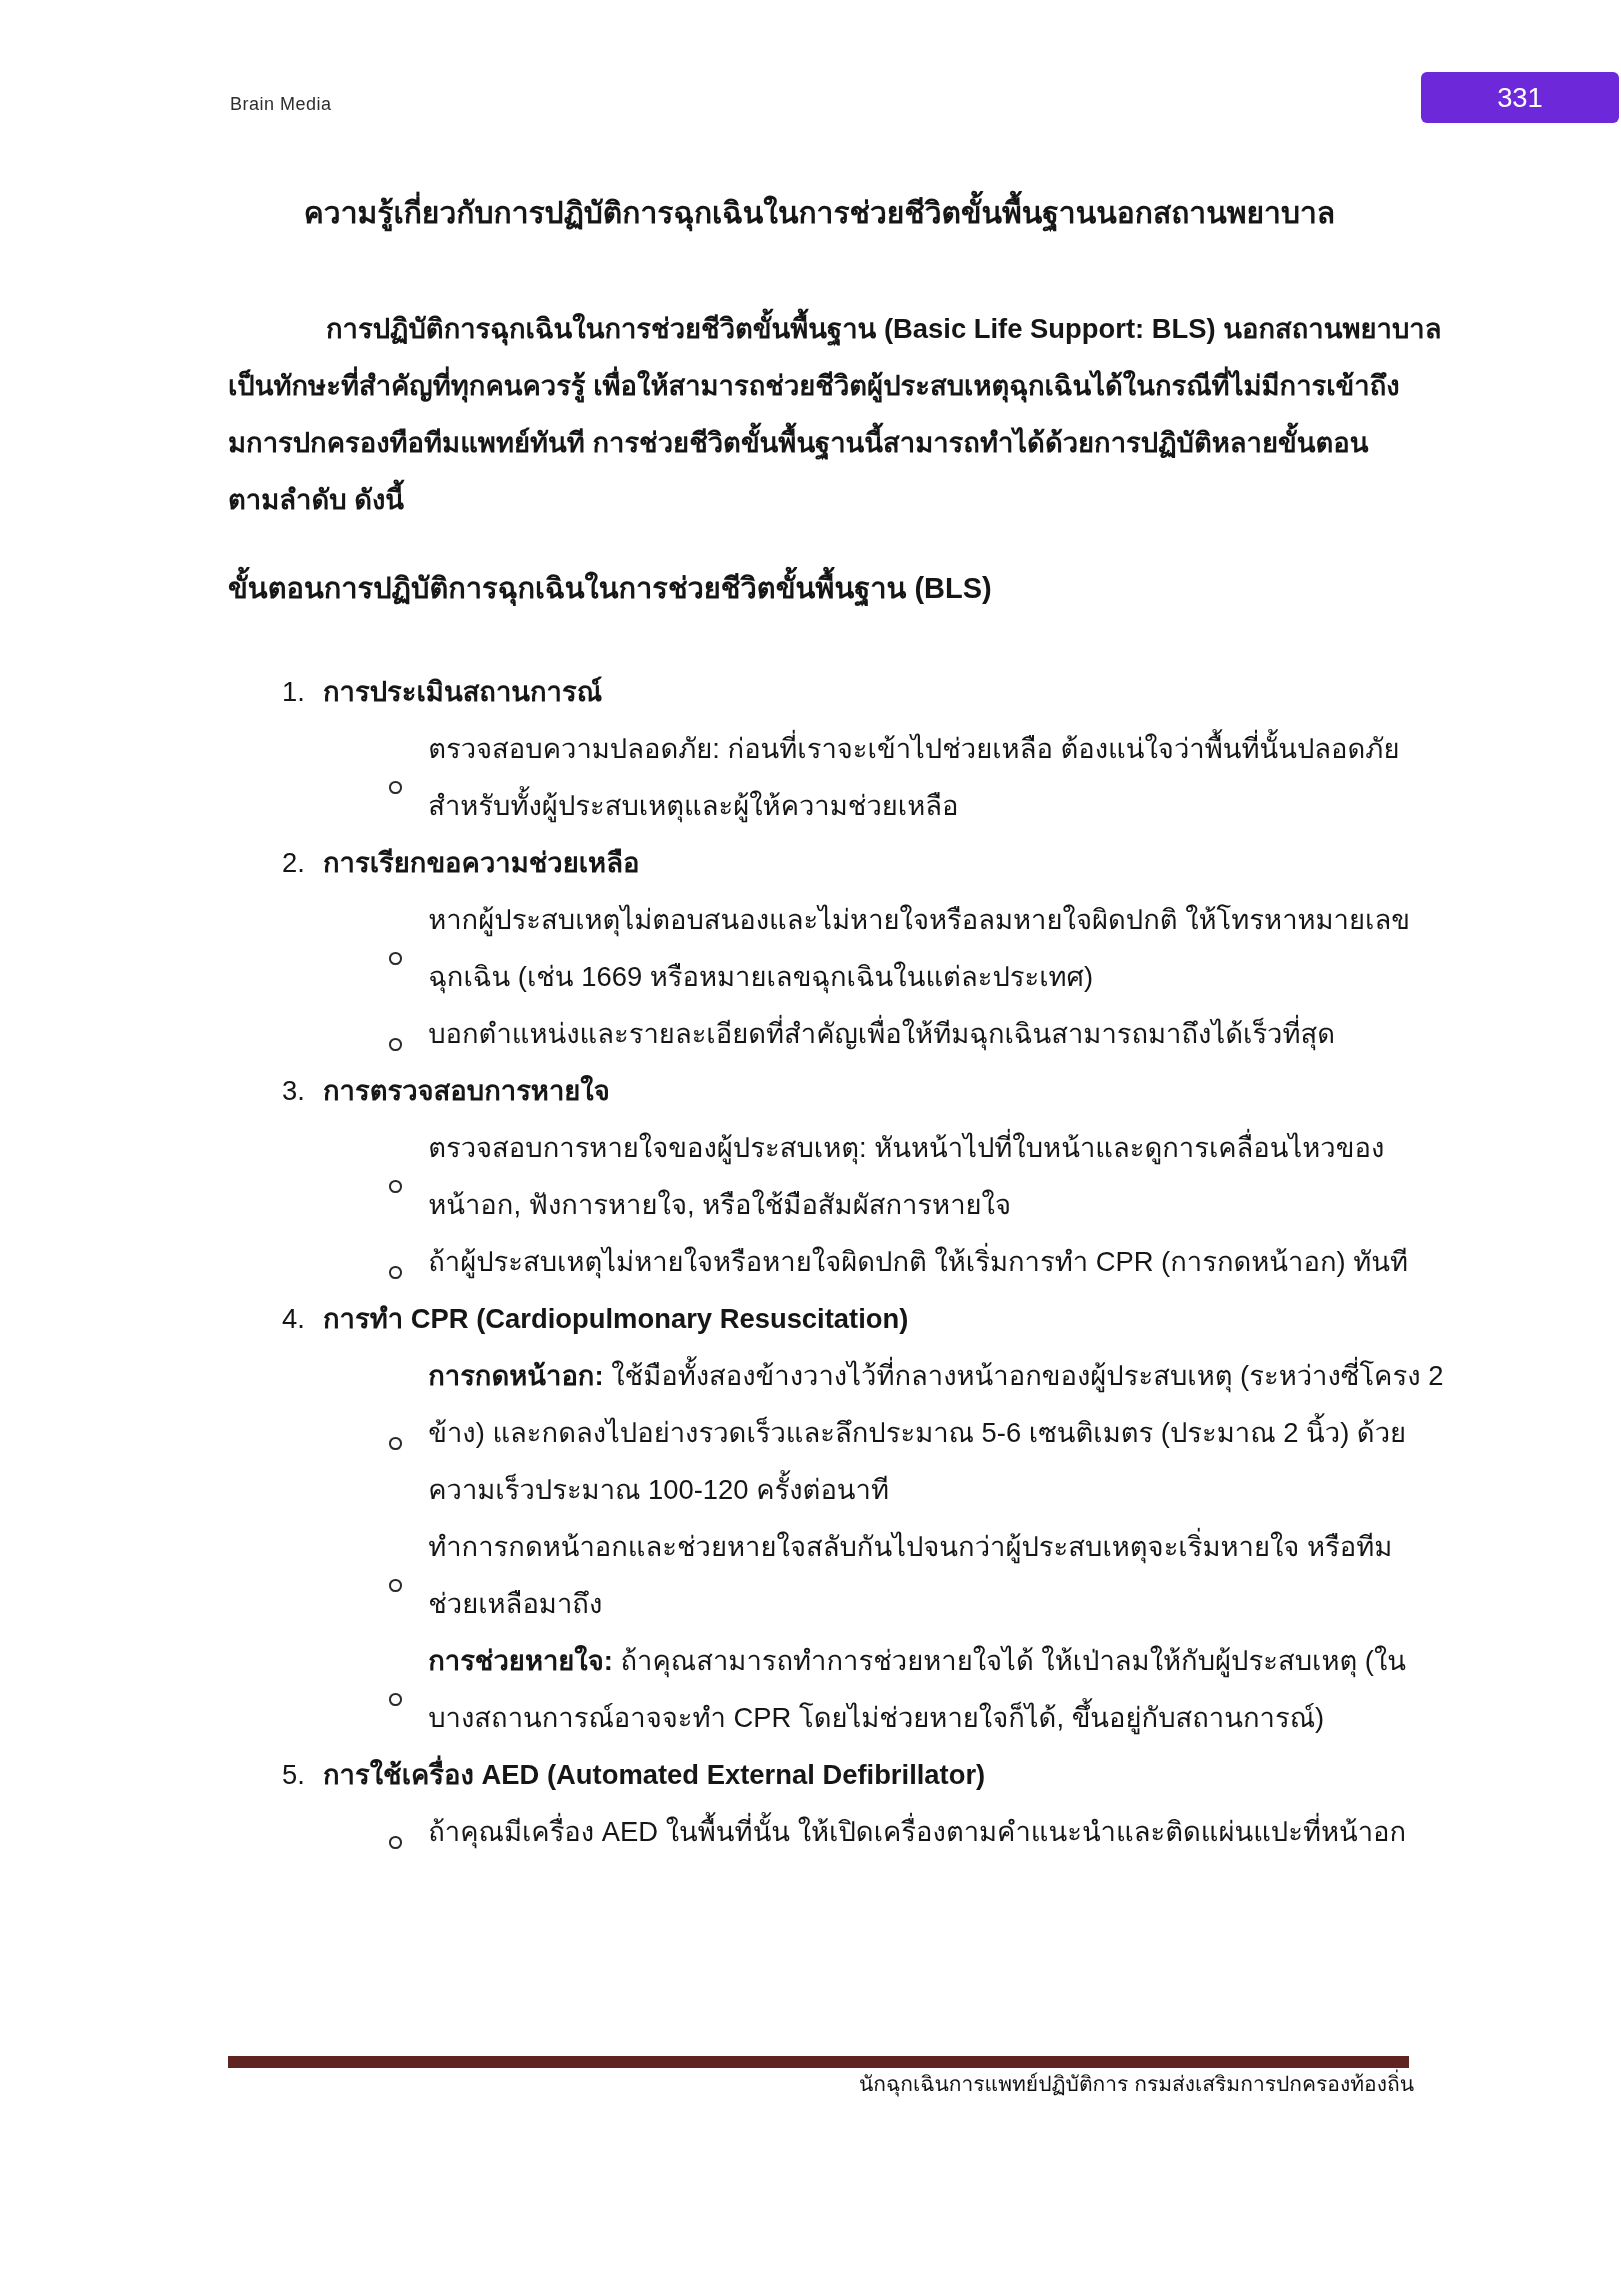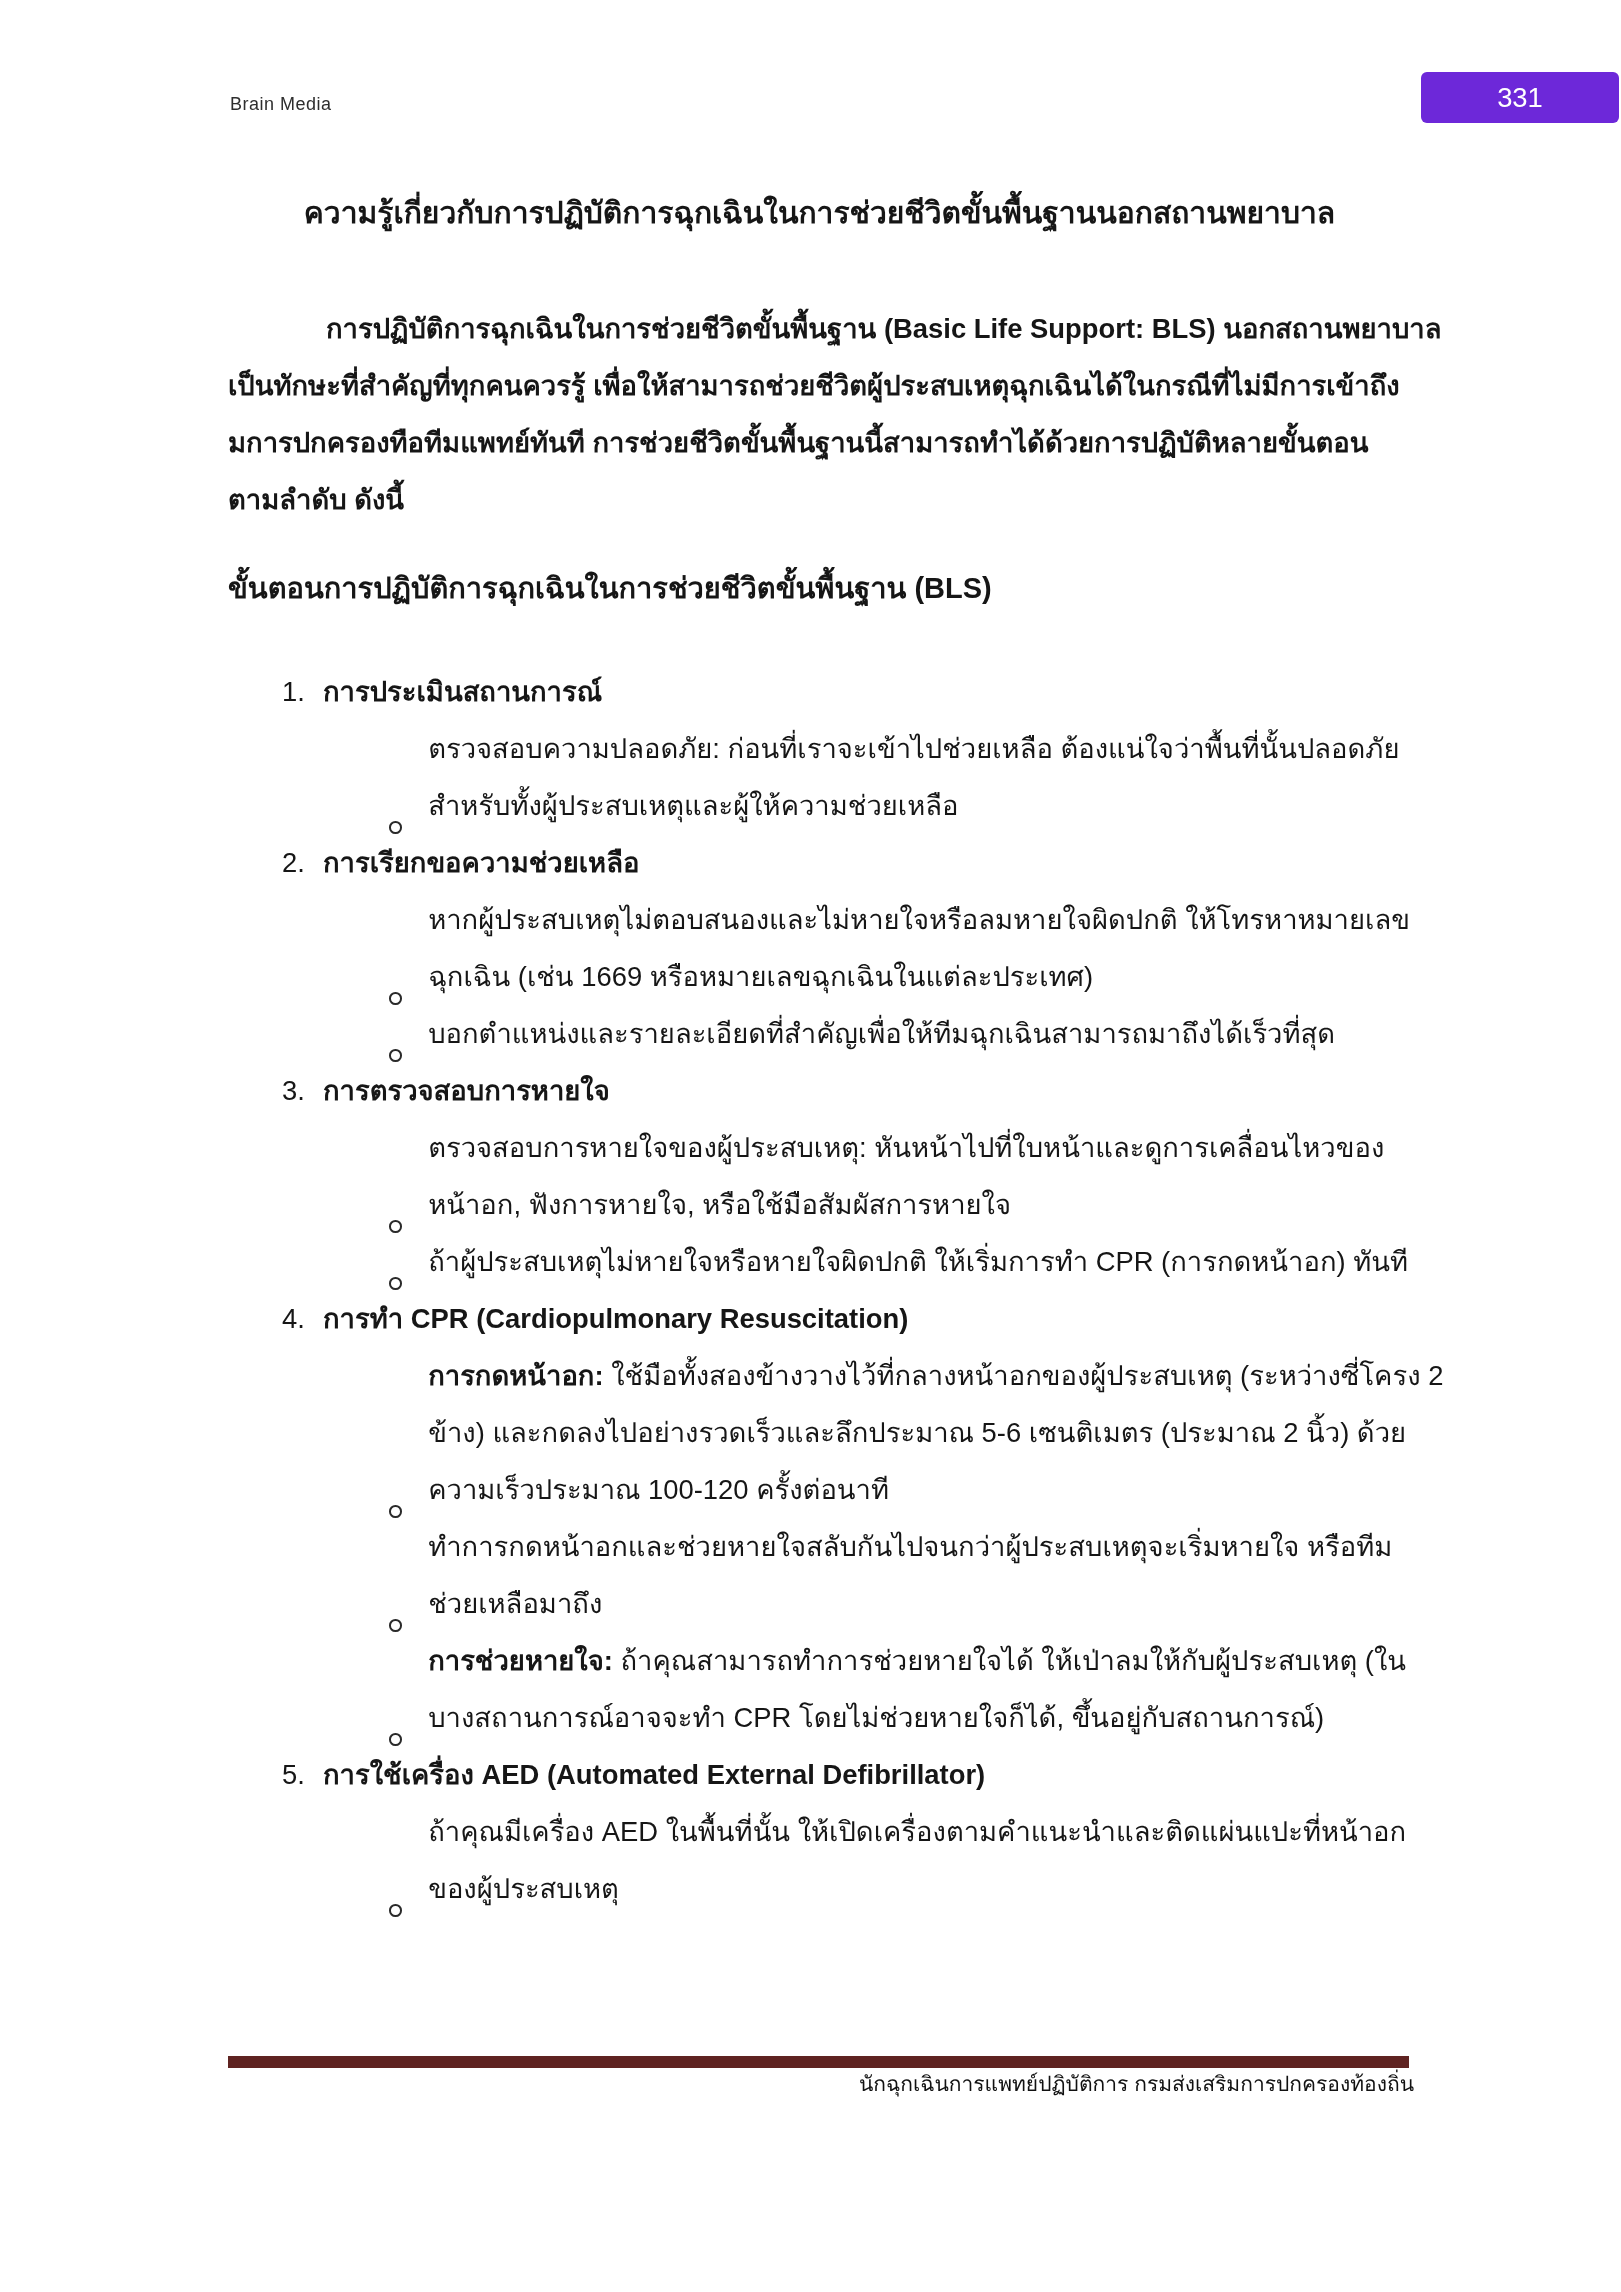--- a/index.html
+++ b/index.html
@@ -37,21 +37,21 @@
   .para-line{white-space:nowrap;font-weight:bold;}
   .para-line.indent{text-indent:98px;}
   .section-heading{
     margin-top:32px;font-size:29px;font-weight:bold;line-height:57px;
     white-space:nowrap;
   }
   .steps{margin-top:46px;}
   .step-title{line-height:57px;white-space:nowrap;}
   .step-num{display:inline-block;padding-left:54px;width:41px;box-sizing:content-box;}
   .step-title b{font-weight:bold;}
-  .bullet{display:flex;align-items:flex-end;}
+  .bullet{display:flex;align-items:center;}
   .marker{
     flex:0 0 12.7px;
     margin-left:161px;margin-right:26.5px;margin-top:21.6px;
     width:12.7px;height:12.7px;border:2px solid #2a2a2a;border-radius:50%;
     box-sizing:border-box;
   }
   .lines{flex:1 1 auto;min-width:0;}
   .line{line-height:57px;white-space:nowrap;}
   .line b{font-weight:bold;}
   
@@ -175,21 +175,20 @@
 
   <div>
     <div class="step-title">
       <span class="step-num">5.</span><b>การใช้เครื่อง AED (Automated External Defibrillator)</b>
     </div>
 
   <div class="bullet">
     <span class="marker"></span>
     <div class="lines">
               <div class="line">ถ้าคุณมีเครื่อง AED ในพื้นที่นั้น ให้เปิดเครื่องตามคำแนะนำและติดแผ่นแปะที่หน้าอก</div>
-              <div class="line">ของผู้ประสบเหตุ</div>
             </div>
   </div>
 </div>
 </div>
   </div>
 
   <div class="footer-bar" style="background: rgb(95, 35, 33);"></div>
   <div class="footer-text">นักฉุกเฉินการแพทย์ปฏิบัติการ กรมส่งเสริมการปกครองท้องถิ่น</div>
 
 </div>

